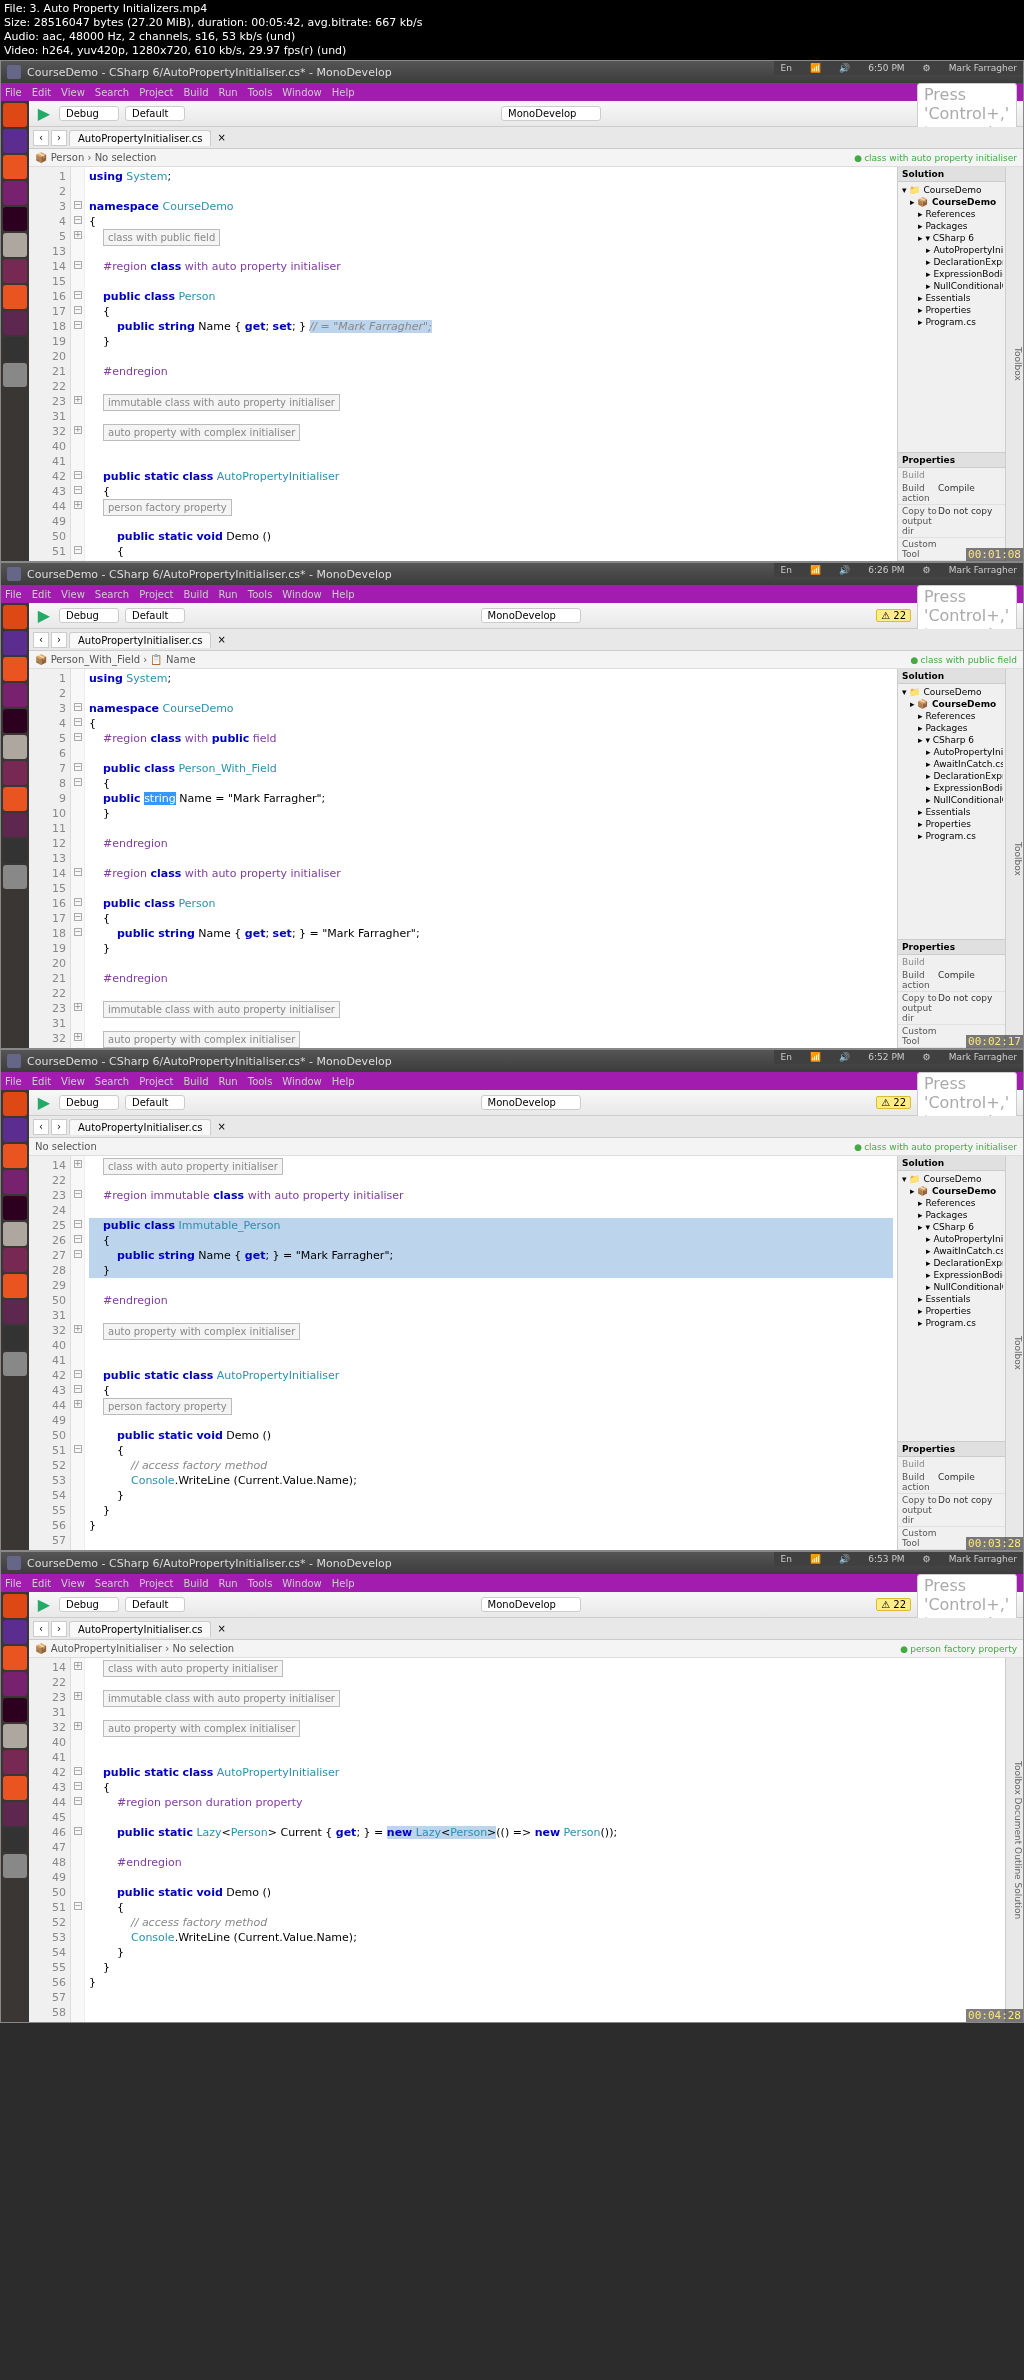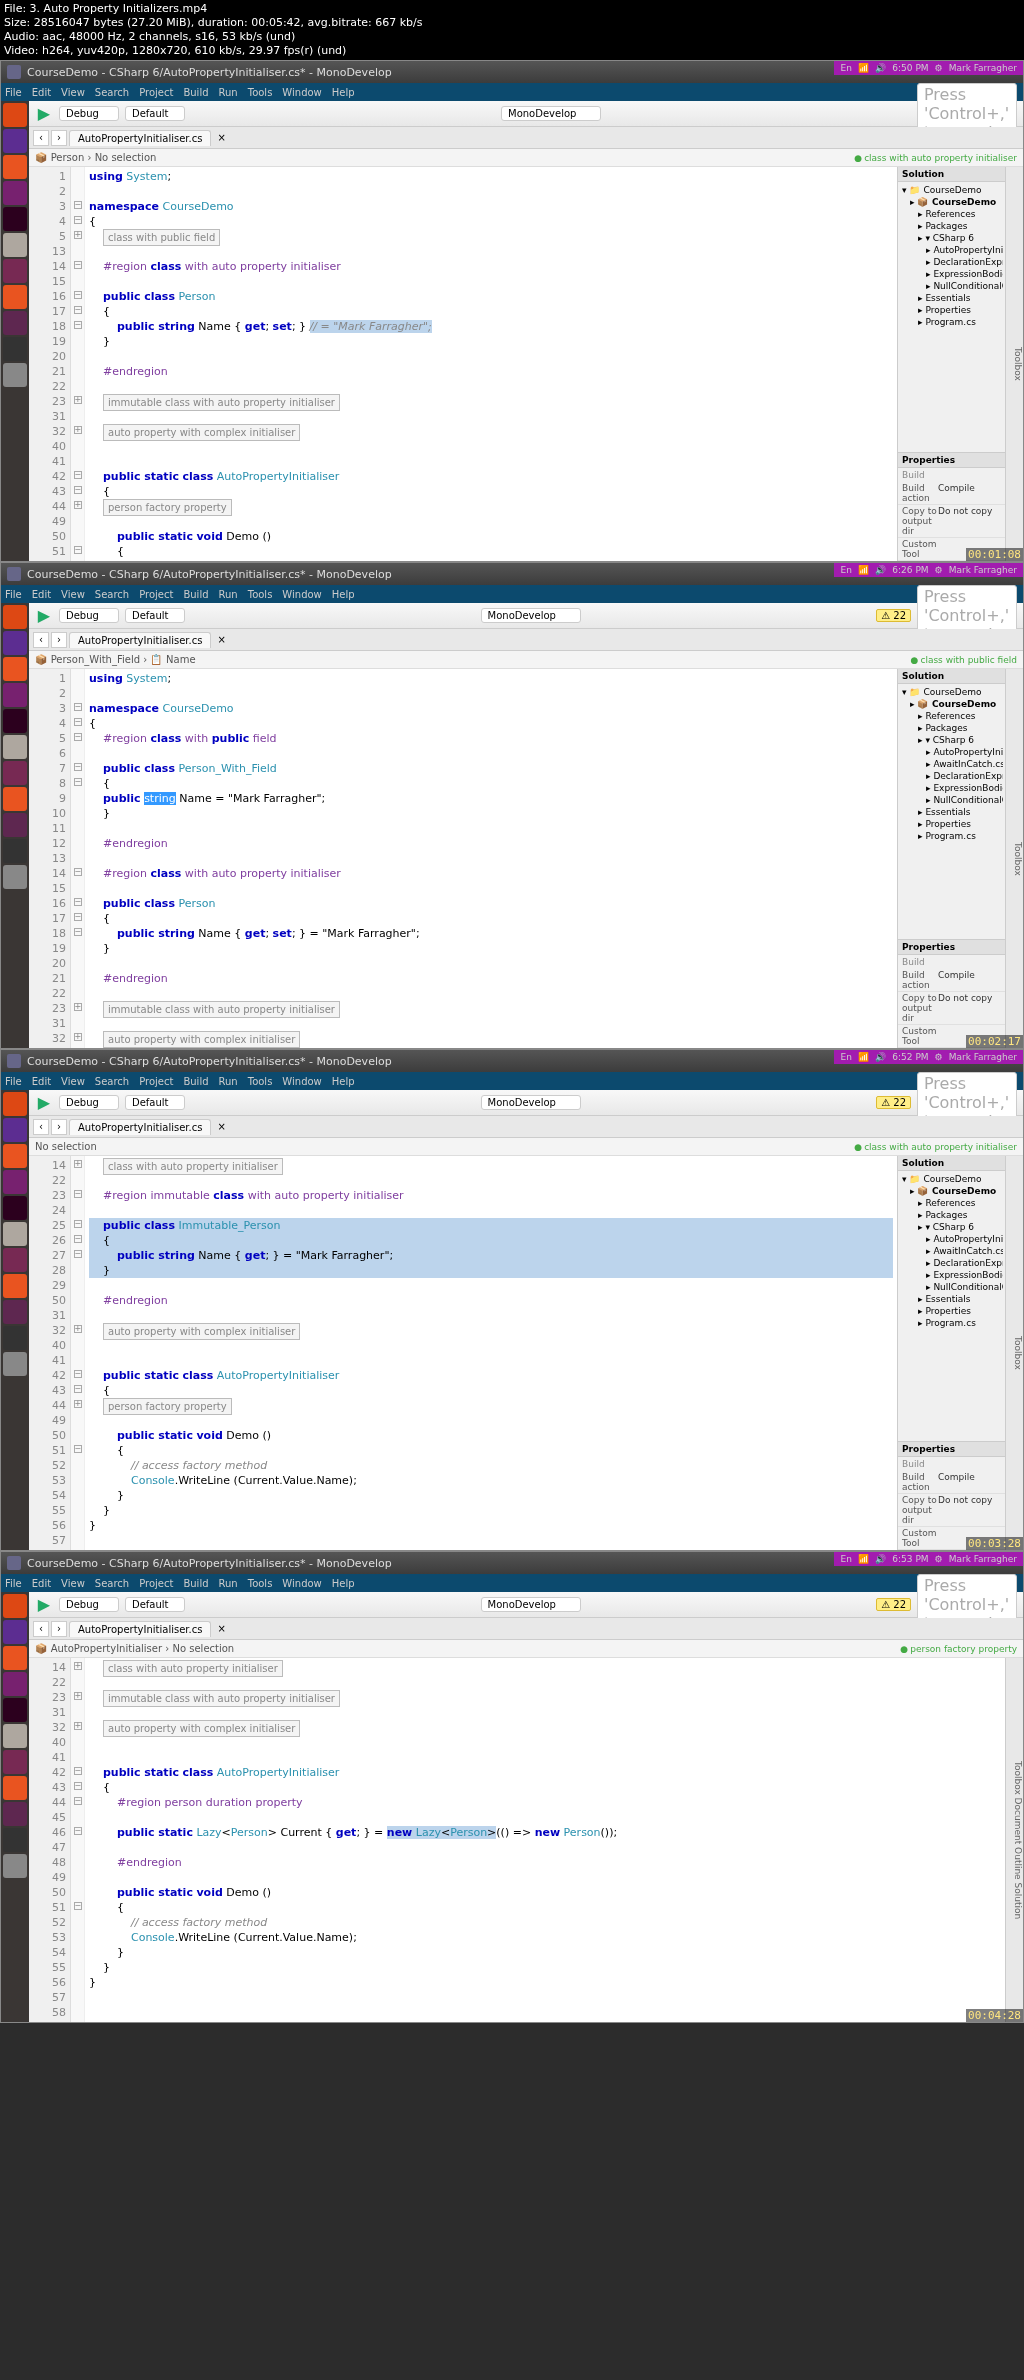--- a/index.html
+++ b/index.html
@@ -1,21 +1,21 @@
 <!DOCTYPE html>
 <html><head>
 <meta charset="utf-8">
 <style>
 * { margin: 0; padding: 0; box-sizing: border-box; font-family: "DejaVu Sans", sans-serif; }
 body { background: #2c2c2c; width: 1024px; }
 .meta-info { background: #000; color: #fff; padding: 2px 4px; font-size: 11px; line-height: 14px; font-family: monospace; }
 .ide-window { position: relative; background: #f0f0f0; border: 1px solid #888; }
 .titlebar { background: linear-gradient(#555, #3c3c3c); color: #ddd; height: 22px; display: flex; align-items: center; padding: 0 6px; font-size: 11px; }
 .titlebar .title-icon { width: 14px; height: 14px; background: #668; border-radius: 2px; margin-right: 6px; }
-.menubar { background: #0c4a6e; color: #ccc; height: 18px; display: flex; align-items: center; padding: 0 4px; font-size: 10px; gap: 10px; }
+.menubar { background: #a21caf; color: #ccc; height: 18px; display: flex; align-items: center; padding: 0 4px; font-size: 10px; gap: 10px; }
 .menubar span { cursor: default; }
 .toolbar { background: linear-gradient(#f8f8f8, #e8e8e8); height: 26px; display: flex; align-items: center; padding: 0 6px; border-bottom: 1px solid #ccc; gap: 6px; }
 .toolbar .play { width: 18px; height: 18px; display: flex; align-items: center; justify-content: center; color: #2a6; }
 .toolbar .select { background: #fff; border: 1px solid #ccc; border-radius: 3px; padding: 1px 6px; font-size: 10px; min-width: 60px; }
 .toolbar .center-select { margin: 0 auto; min-width: 100px; }
 .toolbar .warn { background: #fe8; border: 1px solid #db3; padding: 0 4px; font-size: 10px; border-radius: 2px; }
 .toolbar .search { background: #fff; border: 1px solid #ccc; border-radius: 3px; padding: 1px 6px; font-size: 16px; color: #aaa; width: 100px; }
 .tabbar { background: #e8e8e8; height: 22px; display: flex; align-items: center; border-bottom: 1px solid #ccc; padding: 0 4px; font-size: 10px; }
 .tabbar .tab { background: #f8f8f8; border: 1px solid #ccc; border-bottom: none; padding: 2px 8px; margin-right: 2px; border-radius: 3px 3px 0 0; }
 .tabbar .tab-btn { width: 16px; height: 16px; border: 1px solid #ccc; background: #fff; display: flex; align-items: center; justify-content: center; margin-right: 2px; font-size: 10px; }
@@ -47,21 +47,21 @@
 .tree .t1 { padding-left: 10px; }
 .tree .t2 { padding-left: 18px; }
 .tree .t3 { padding-left: 26px; }
 .bold { font-weight: bold; }
 .props-panel { background: #f0f0f0; border-top: 1px solid #ccc; font-size: 9px; }
 .props-row { display: flex; padding: 1px 4px; border-bottom: 1px solid #e0e0e0; }
 .props-row .k { width: 36px; color: #555; }
 .props-row .v { color: #333; }
 .toolbox-strip { width: 18px; background: #e8e8e8; border-left: 1px solid #ccc; writing-mode: vertical-rl; font-size: 9px; text-align: center; padding: 4px 0; color: #666; }
 .timestamp { position: absolute; bottom: 0; right: 0; background: rgba(0,0,0,0.5); color: #ffe680; font-size: 11px; padding: 0 2px; font-family: monospace; }
-.systray { position: absolute; top: 0; right: 0; background: #a21caf; color: #ccc; font-size: 9px; padding: 2px 6px; display: flex; gap: 6px; align-items: center; }
+.systray { position: absolute; top: 0; right: 0; background: #404040; color: #ccc; font-size: 9px; padding: 2px 6px; display: flex; gap: 18px; align-items: center; }
 .fold-marker { border: 1px solid #aaa; width: 8px; height: 8px; line-height: 6px; text-align: center; font-size: 8px; }
 </style>
 </head>
 <body>
 
 <div class="meta-info">
   <div>File: 3. Auto Property Initializers.mp4</div>
   <div>Size: 28516047 bytes (27.20 MiB), duration: 00:05:42, avg.bitrate: 667 kb/s</div>
   <div>Audio: aac, 48000 Hz, 2 channels, s16, 53 kb/s (und)</div>
   <div>Video: h264, yuv420p, 1280x720, 610 kb/s, 29.97 fps(r) (und)</div>

